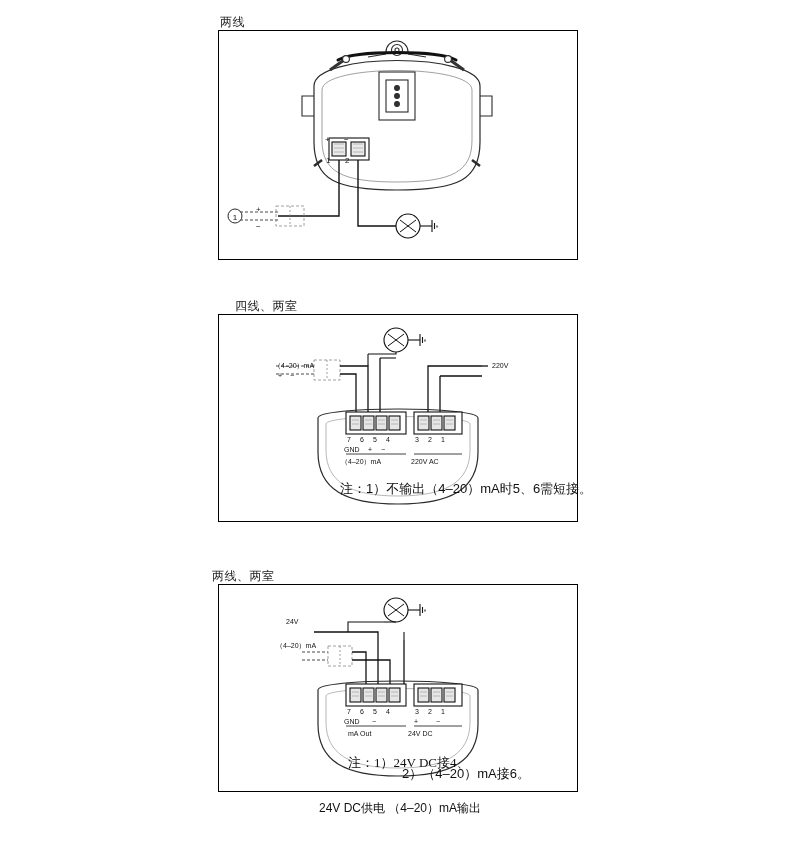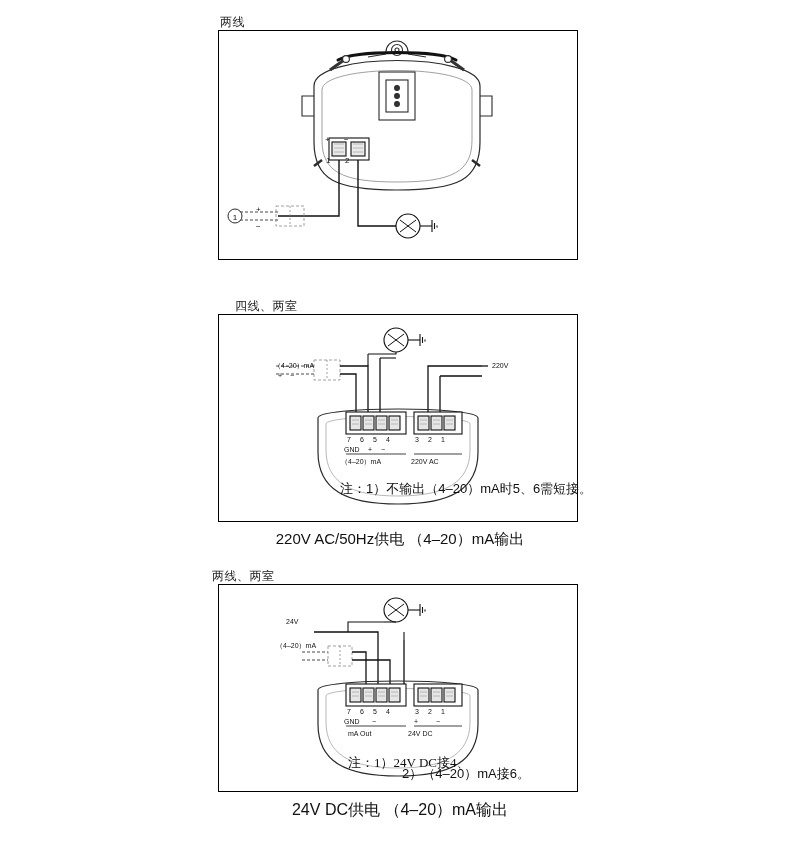--- a/index.html
+++ b/index.html
@@ -222,21 +222,20 @@
 
     <div class="txt sm" style="left:344px;top:154px;">GND</div>
     <div class="txt sm" style="left:368px;top:154px;">+</div>
     <div class="txt sm" style="left:381px;top:154px;">−</div>
 
     <div class="txt sm" style="left:341px;top:166px;">（4–20）mA</div>
     <div class="txt sm" style="left:411px;top:166px;">220V AC</div>
 
     <div class="note" style="left:340px;top:188px;">注：1）不输出（4–20）mA时5、6需短接。</div>
 
-    <div class="fig-caption" style="left:0;top:238px;">220V AC/50Hz供电  （4–20）mA输出</div>
   </div>
 
   <div class="fig-block" style="left:0;top:562px;width:800px;height:290px;">
 
     <div class="fig-label" style="left:212px;top:6px;">两线、两室</div>
 
     <div class="fig-frame" style="left:218px;top:22px;width:360px;height:208px;"></div>
 
     <div class="housing-outline" style="left:218px;top:22px;">
       <svg width="360" height="208" viewBox="0 0 360 208">
@@ -298,16 +297,16 @@
     <div class="txt sm" style="left:372px;top:156px;">−</div>
     <div class="txt sm" style="left:414px;top:156px;">+</div>
     <div class="txt sm" style="left:436px;top:156px;">−</div>
 
     <div class="txt sm" style="left:348px;top:168px;">mA Out</div>
     <div class="txt sm" style="left:408px;top:168px;">24V DC</div>
 
     <div class="note" style="left:348px;top:192px;font-family:Liberation Serif, serif;">注：1）24V DC接4、</div>
     <div class="note" style="left:354px;top:203px;margin-left:48px;">2）（4–20）mA接6。</div>
 
-    <div class="fig-caption" style="left:0;top:238px;font-size:16px;">24V DC供电  （4–20）mA输出</div>
+    <div class="fig-caption" style="left:0;top:238px;font-size:12px;">24V DC供电  （4–20）mA输出</div>
   </div>
 
 </div>
 
 </body></html>

